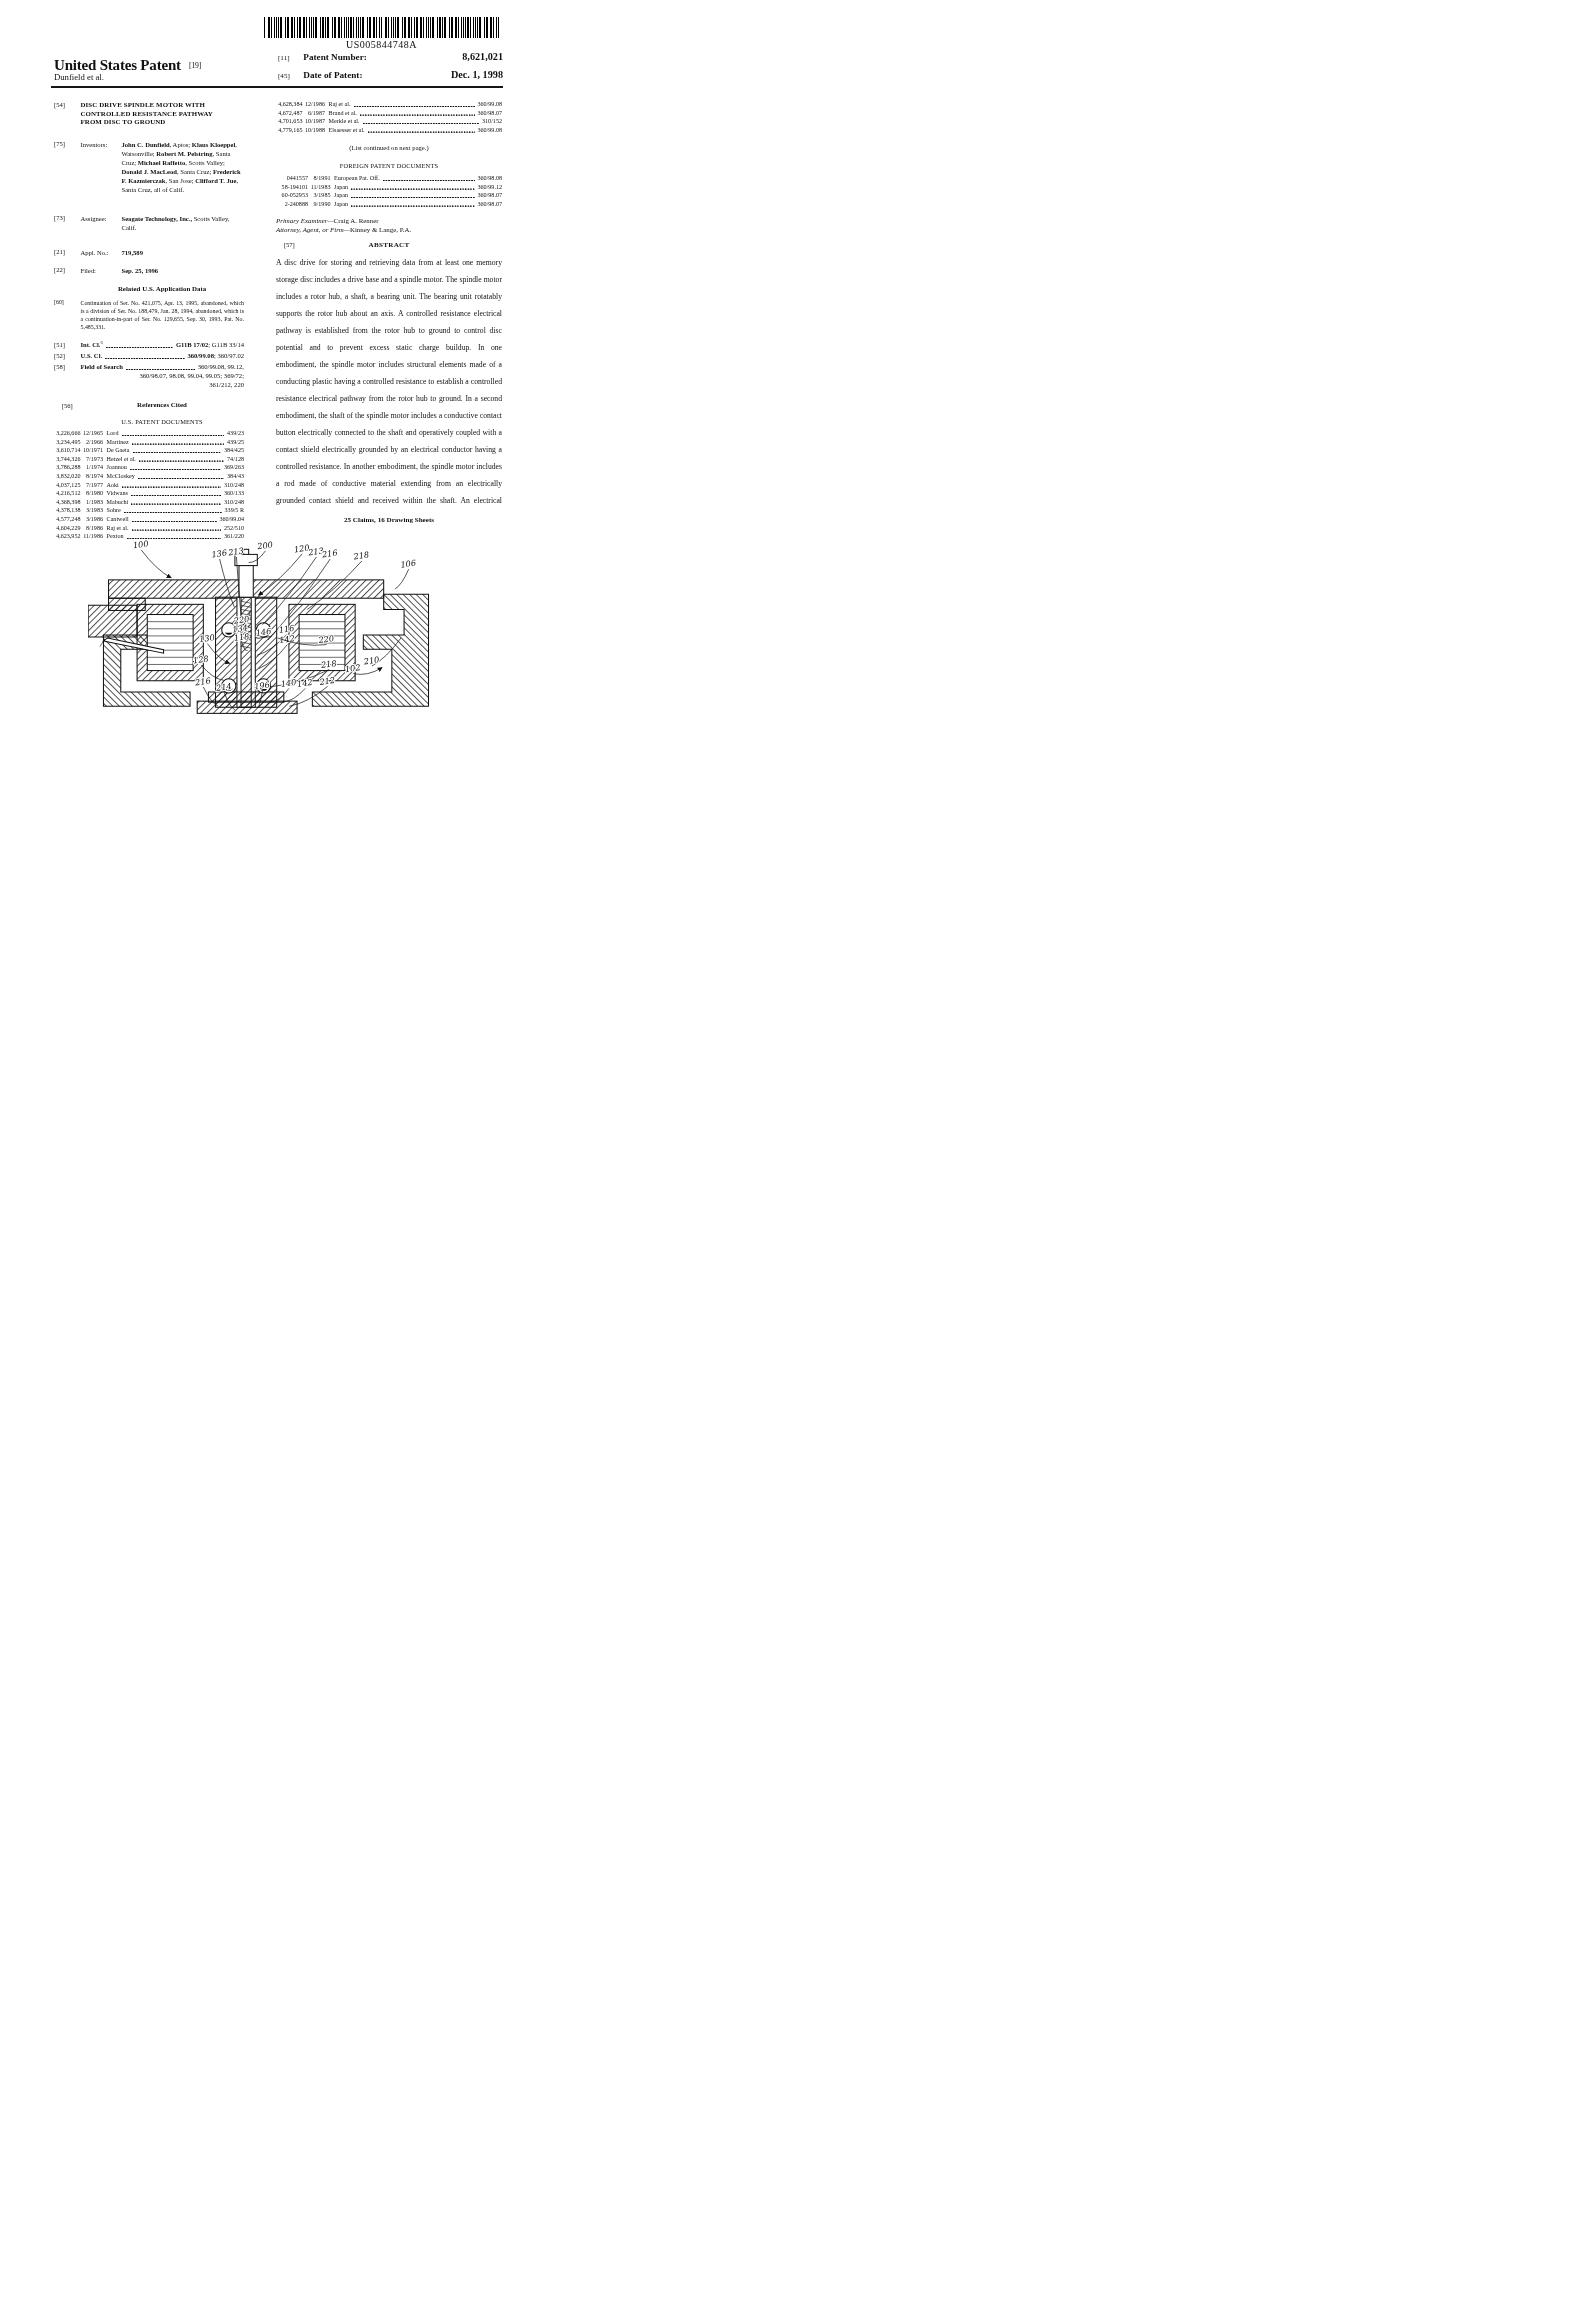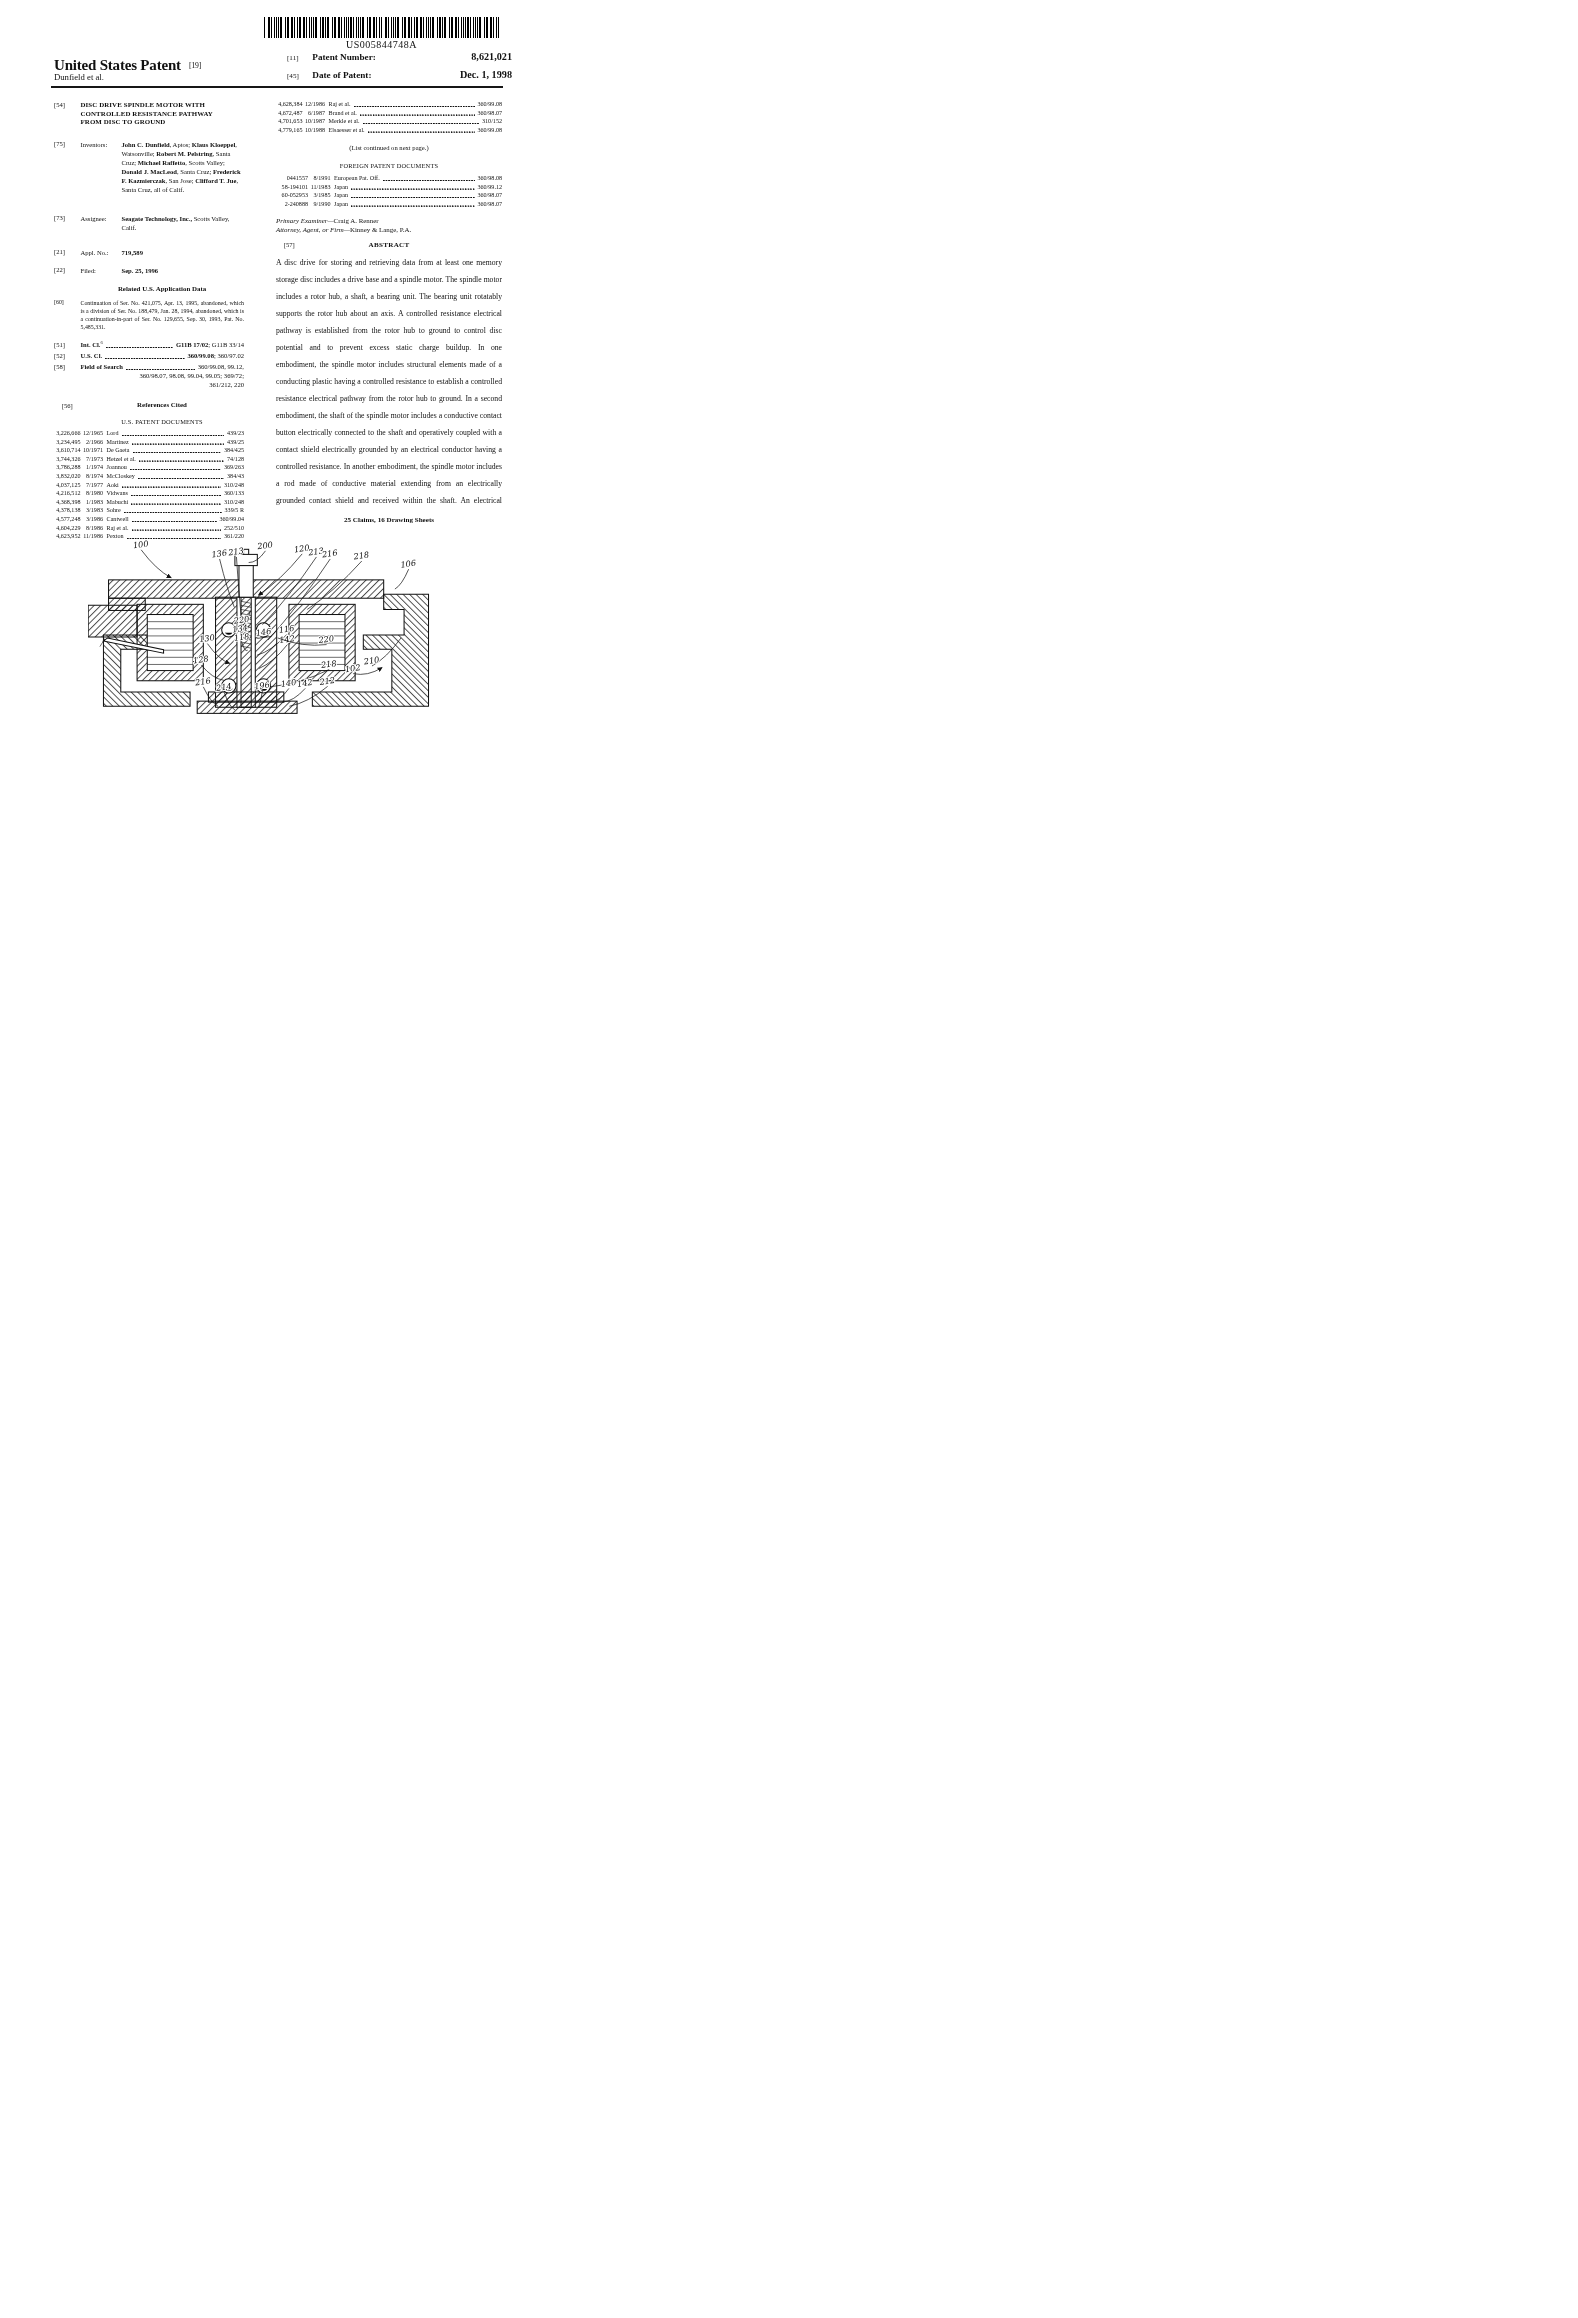--- a/index.html
+++ b/index.html
@@ -7,21 +7,21 @@
         font-family:"Liberation Serif","DejaVu Serif",serif;color:#111;}
   .abs{position:absolute;}
 
   
   .barcode{left:264px;top:17px;width:235px;height:21.4px;
     background:repeating-linear-gradient(90deg,#000 0 1.5px,#fff 1.5px 2.6px,#000 2.6px 3.1px,#fff 3.1px 4.1px,#000 4.1px 6.1px,#fff 6.1px 7.1px,#000 7.1px 7.7px,#fff 7.7px 9.7px,#000 9.7px 10.7px,#fff 10.7px 11.7px);}
   .barcode-text{left:264px;top:39px;width:235px;text-align:center;font-size:10px;letter-spacing:0.5px;}
   .usp-title{left:54px;top:57px;font-size:15px;font-weight:bold;letter-spacing:-0.2px;white-space:nowrap;}
   .usp-tag{font-size:7.7px;font-weight:normal;margin-left:8.2px;vertical-align:2px;}
   .authors{left:54px;top:72px;font-size:8.7px;font-weight:normal;}
-  .hrow{left:287px;width:225px;display:flex;align-items:baseline;}
+  .hrow{left:278px;width:225px;display:flex;align-items:baseline;}
   .hrow .btag{font-size:7.1px;width:17.3px;flex:none;}
   .hrow .hlabel{font-size:9.2px;font-weight:bold;margin-left:8px;}
   .hrow .hval{font-size:10.2px;font-weight:bold;margin-left:auto;}
   .head-rule{left:51px;top:86px;width:452px;height:1.5px;background:#161616;}
 
   
   .colL{left:54px;top:0;width:190px;}
   .colR{left:276px;top:0;width:226px;}
   .blk{position:absolute;left:0;width:100%;}
   .tagrow{display:flex;}

